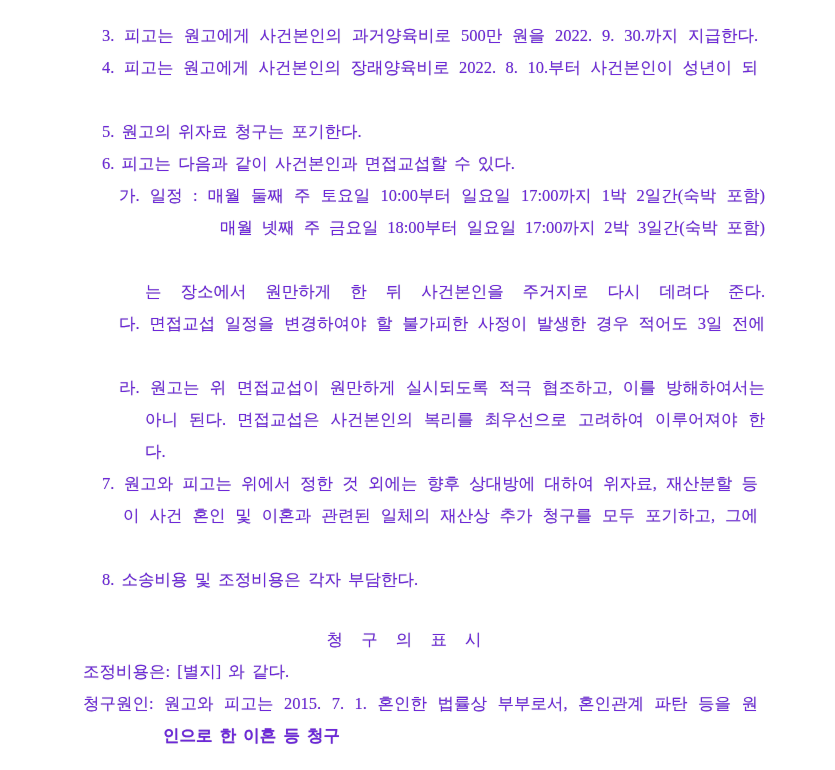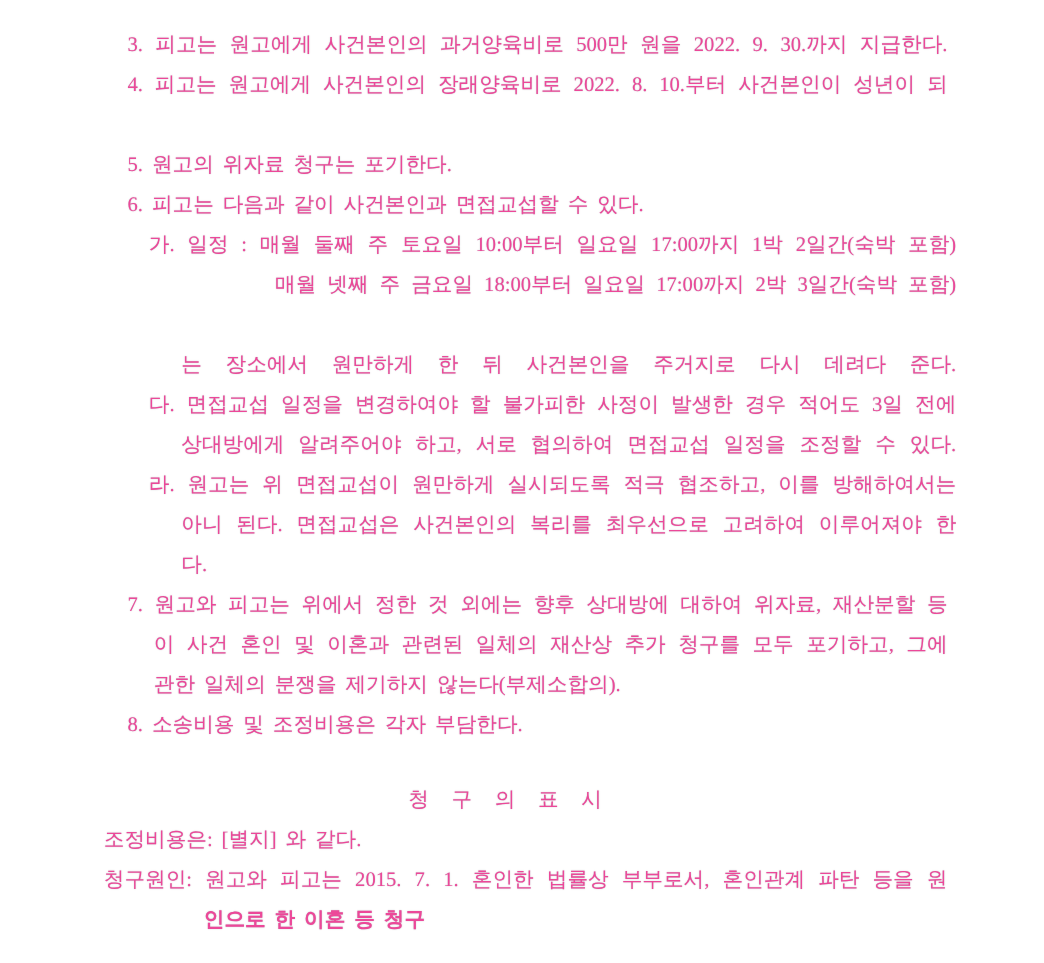--- a/index.html
+++ b/index.html
@@ -8,21 +8,21 @@
     background: #ffffff;
   }
   .page {
     position: relative;
     width: 835px;
     height: 770px;
     background: #ffffff;
     overflow: hidden;
     font-family: "Liberation Serif", "DejaVu Serif", serif;
     font-size: 16.5px;
-    color: #ec4899;
+    color: #6d28d9;
     word-spacing: 3px;
     text-shadow: 0 0 1px rgba(74, 83, 96, 0.40);
   }
   .ln {
     position: absolute;
     height: 32px;
     line-height: 32px;
     overflow: hidden;
     word-break: keep-all;
     white-space: normal;
@@ -65,29 +65,27 @@
   <div class="ln m" style="top:116px">5. 원고의 위자료 청구는 포기한다.</div>
 
   <div class="ln m" style="top:148px">6. 피고는 다음과 같이 사건본인과 면접교섭할 수 있다.</div>
 
   <div class="ln s just" style="top:180px">가. 일정 : 매월 둘째 주 토요일 10:00부터 일요일 17:00까지 1박 2일간(숙박 포함)</div>
   <div class="ln sch just" style="top:212px">매월 넷째 주 금요일 18:00부터 일요일 17:00까지 2박 3일간(숙박 포함)</div>
 
   <div class="ln sc just" style="top:276px">는 장소에서 원만하게 한 뒤 사건본인을 주거지로 다시 데려다 준다.</div>
 
   <div class="ln s just" style="top:308px">다. 면접교섭 일정을 변경하여야 할 불가피한 사정이 발생한 경우 적어도 3일 전에</div>
-  <div class="ln sc just" style="top:340px">상대방에게 알려주어야 하고, 서로 협의하여 면접교섭 일정을 조정할 수 있다.</div>
 
   <div class="ln s just" style="top:372px">라. 원고는 위 면접교섭이 원만하게 실시되도록 적극 협조하고, 이를 방해하여서는</div>
   <div class="ln sc just" style="top:404px">아니 된다. 면접교섭은 사건본인의 복리를 최우선으로 고려하여 이루어져야 한</div>
   <div class="ln sc" style="top:436px">다.</div>
 
   <div class="ln m just" style="top:468px">7. 원고와 피고는 위에서 정한 것 외에는 향후 상대방에 대하여 위자료, 재산분할 등</div>
   <div class="ln mc just" style="top:500px">이 사건 혼인 및 이혼과 관련된 일체의 재산상 추가 청구를 모두 포기하고, 그에</div>
-  <div class="ln mc" style="top:532px">관한 일체의 분쟁을 제기하지 않는다(부제소합의).</div>
 
   <div class="ln m" style="top:564px">8. 소송비용 및 조정비용은 각자 부담한다.</div>
 
   <div class="ln title" style="top:624px">청 구 의 표 시</div>
 
   <div class="ln lbl" style="top:656px">조정비용은: [별지] 와 같다.</div>
 
   <div class="ln lbl just" style="top:688px">청구원인: 원고와 피고는 2015. 7. 1. 혼인한 법률상 부부로서, 혼인관계 파탄 등을 원</div>
   <div class="ln cont" style="top:720px">인으로 한 이혼 등 청구</div>
 

